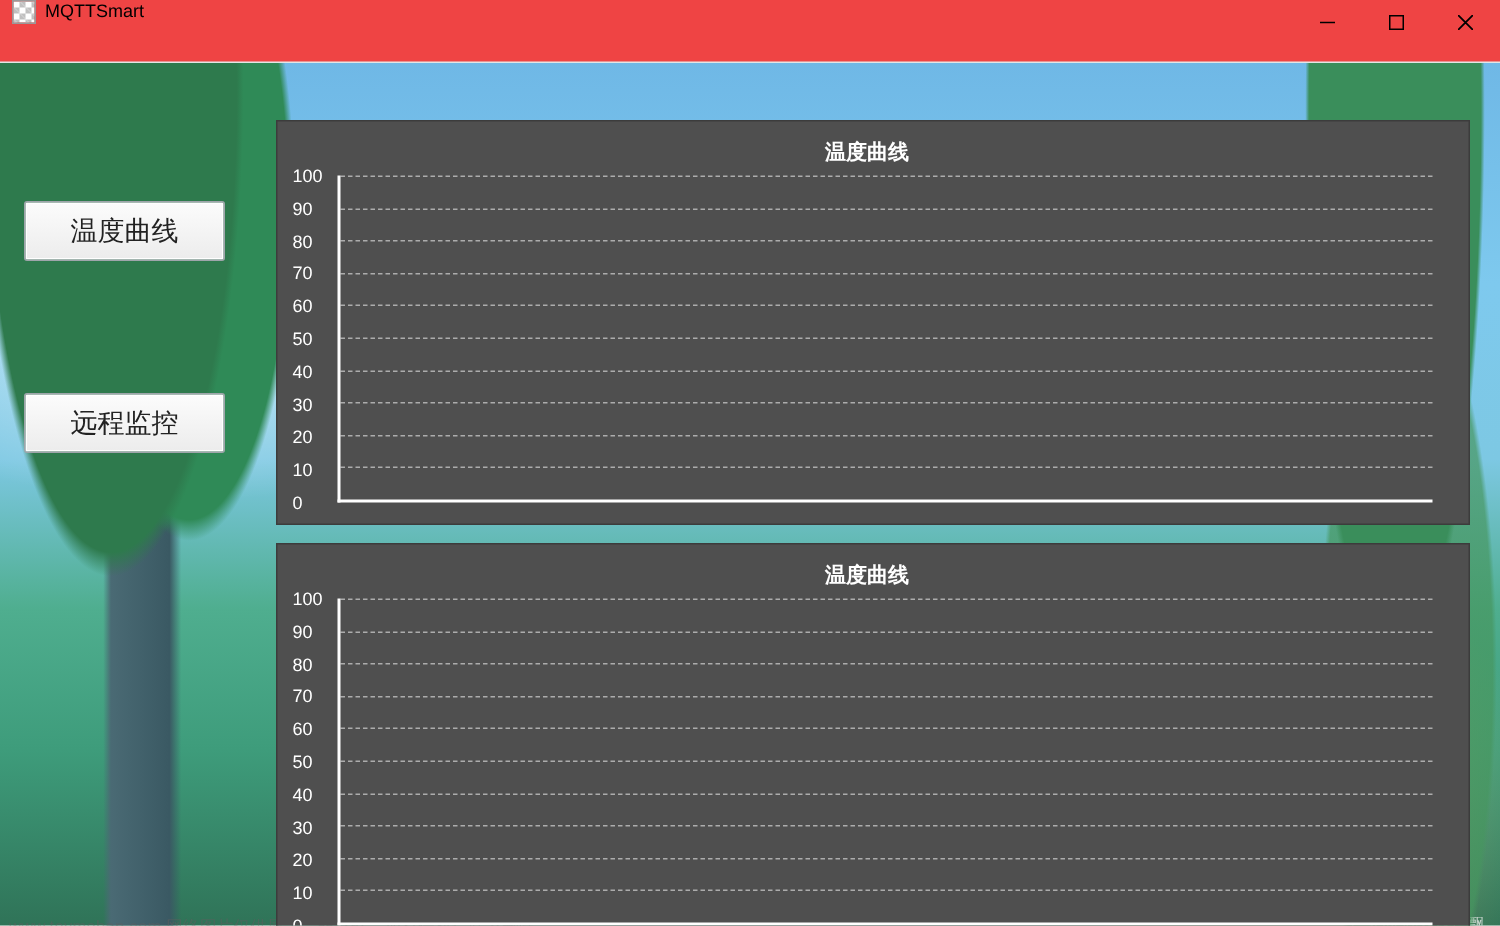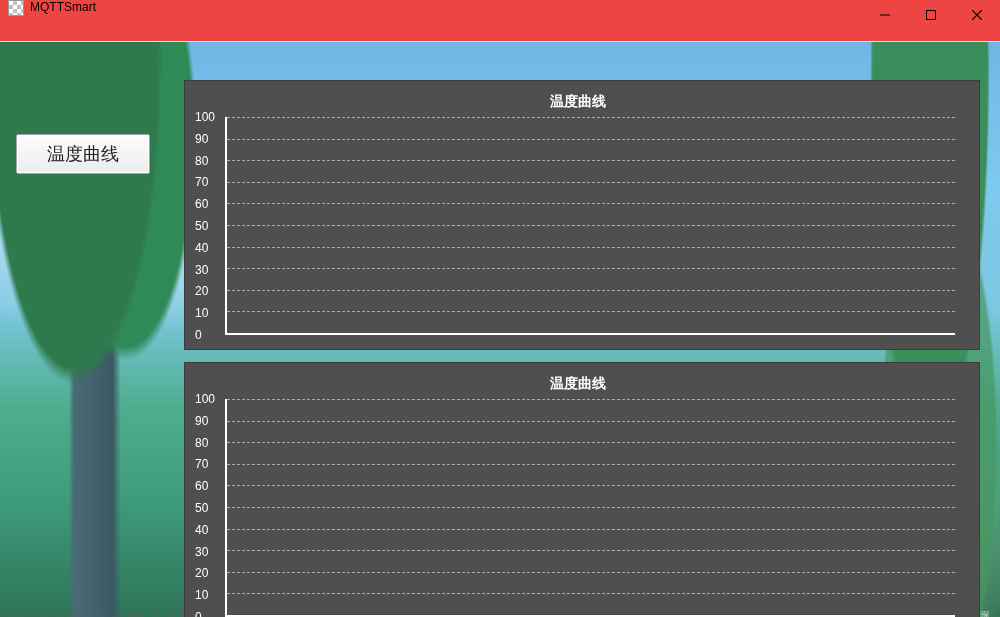--- a/index.html
+++ b/index.html
@@ -166,20 +166,23 @@
         </svg>
     </div>
   </div>
 </div>
 
 <div class="client">
 
   <div class="sidebar">
     <div class="side-btn">
       <span>温度曲线</span>
+    </div>
+    <div class="side-btn">
+      <span>远程监控</span>
     </div>
   </div>
 
   <div class="charts">
 
     <div class="chart-panel">
       <div class="chart-title">温度曲线</div>
       <div class="plot">
         <div class="grid">
             <div class="gridline" style="top: 90%;"></div>

